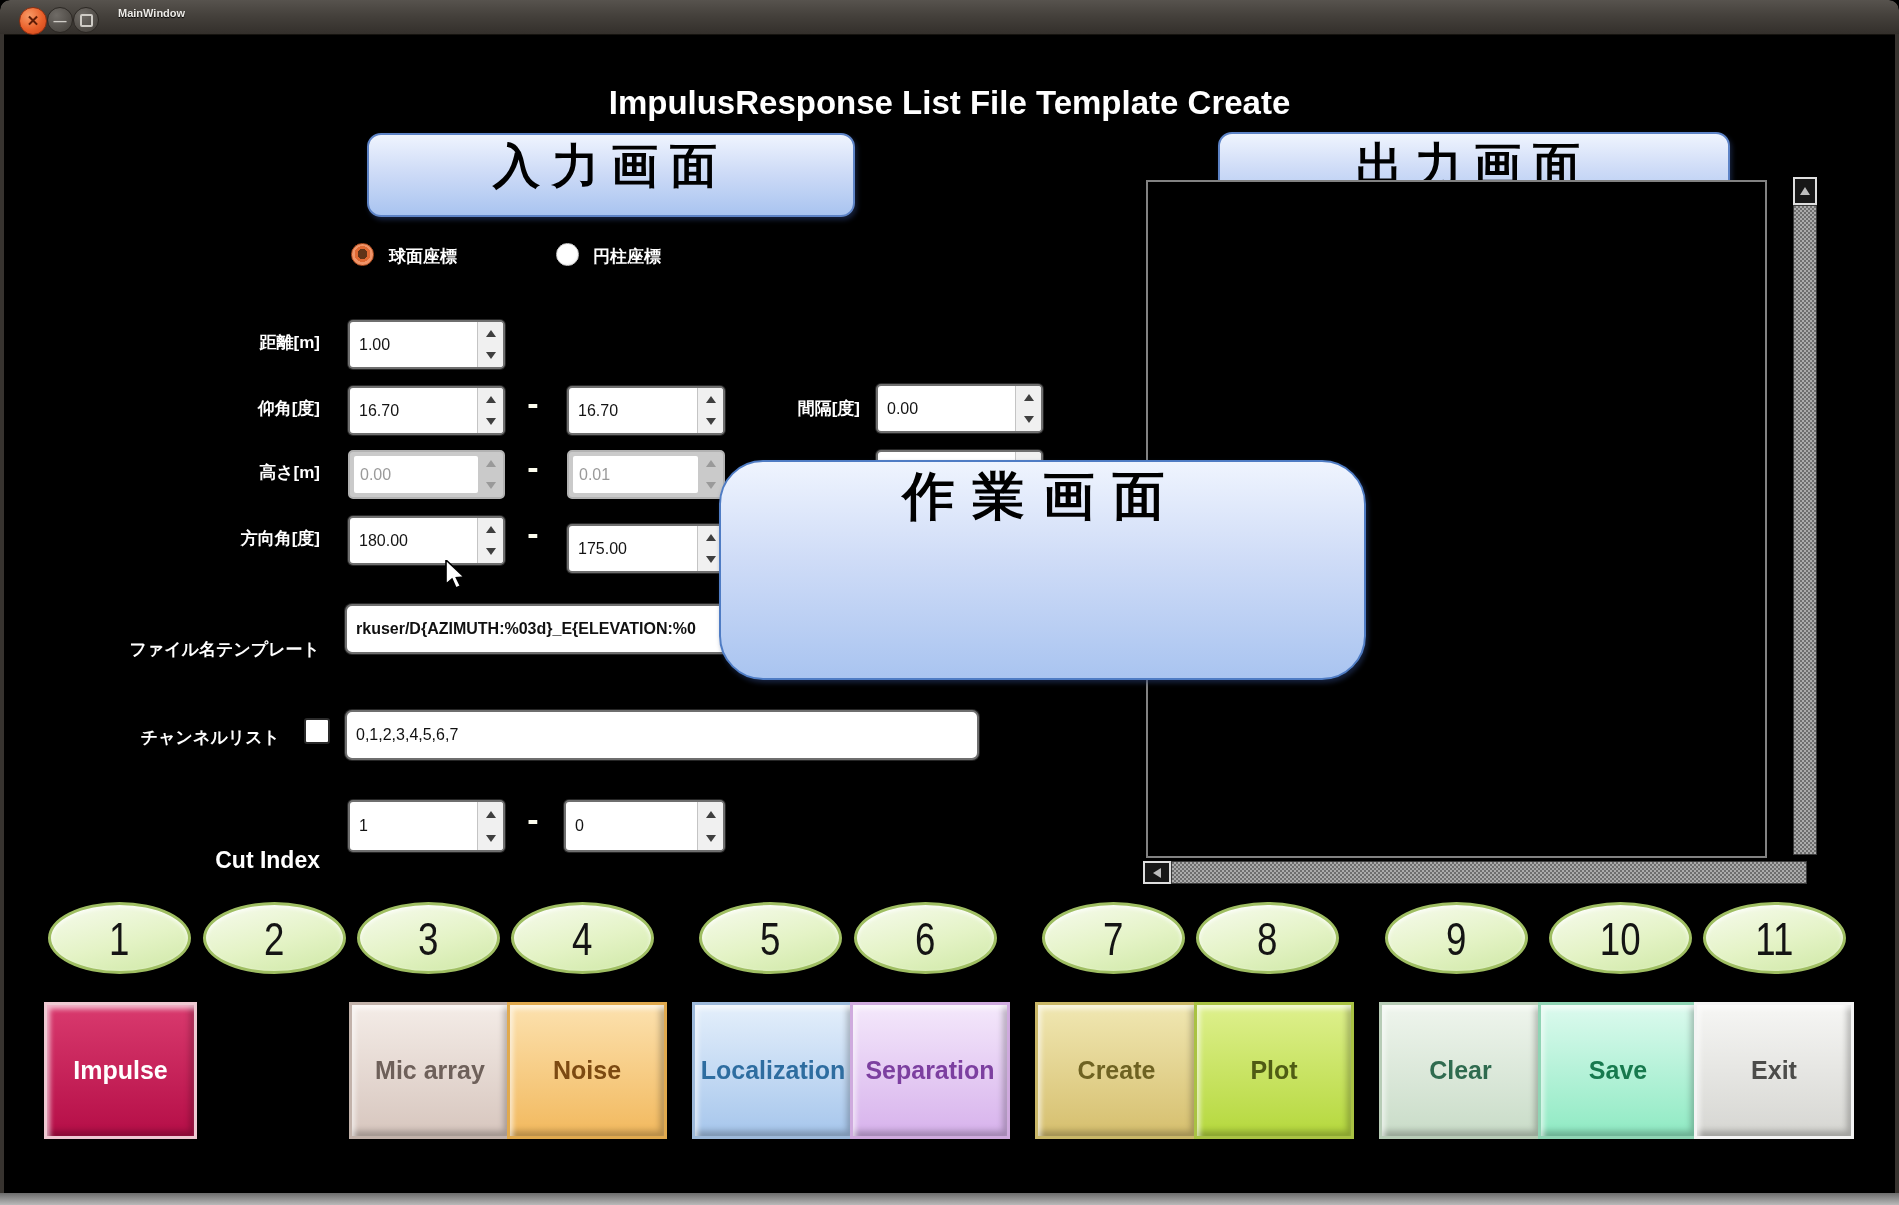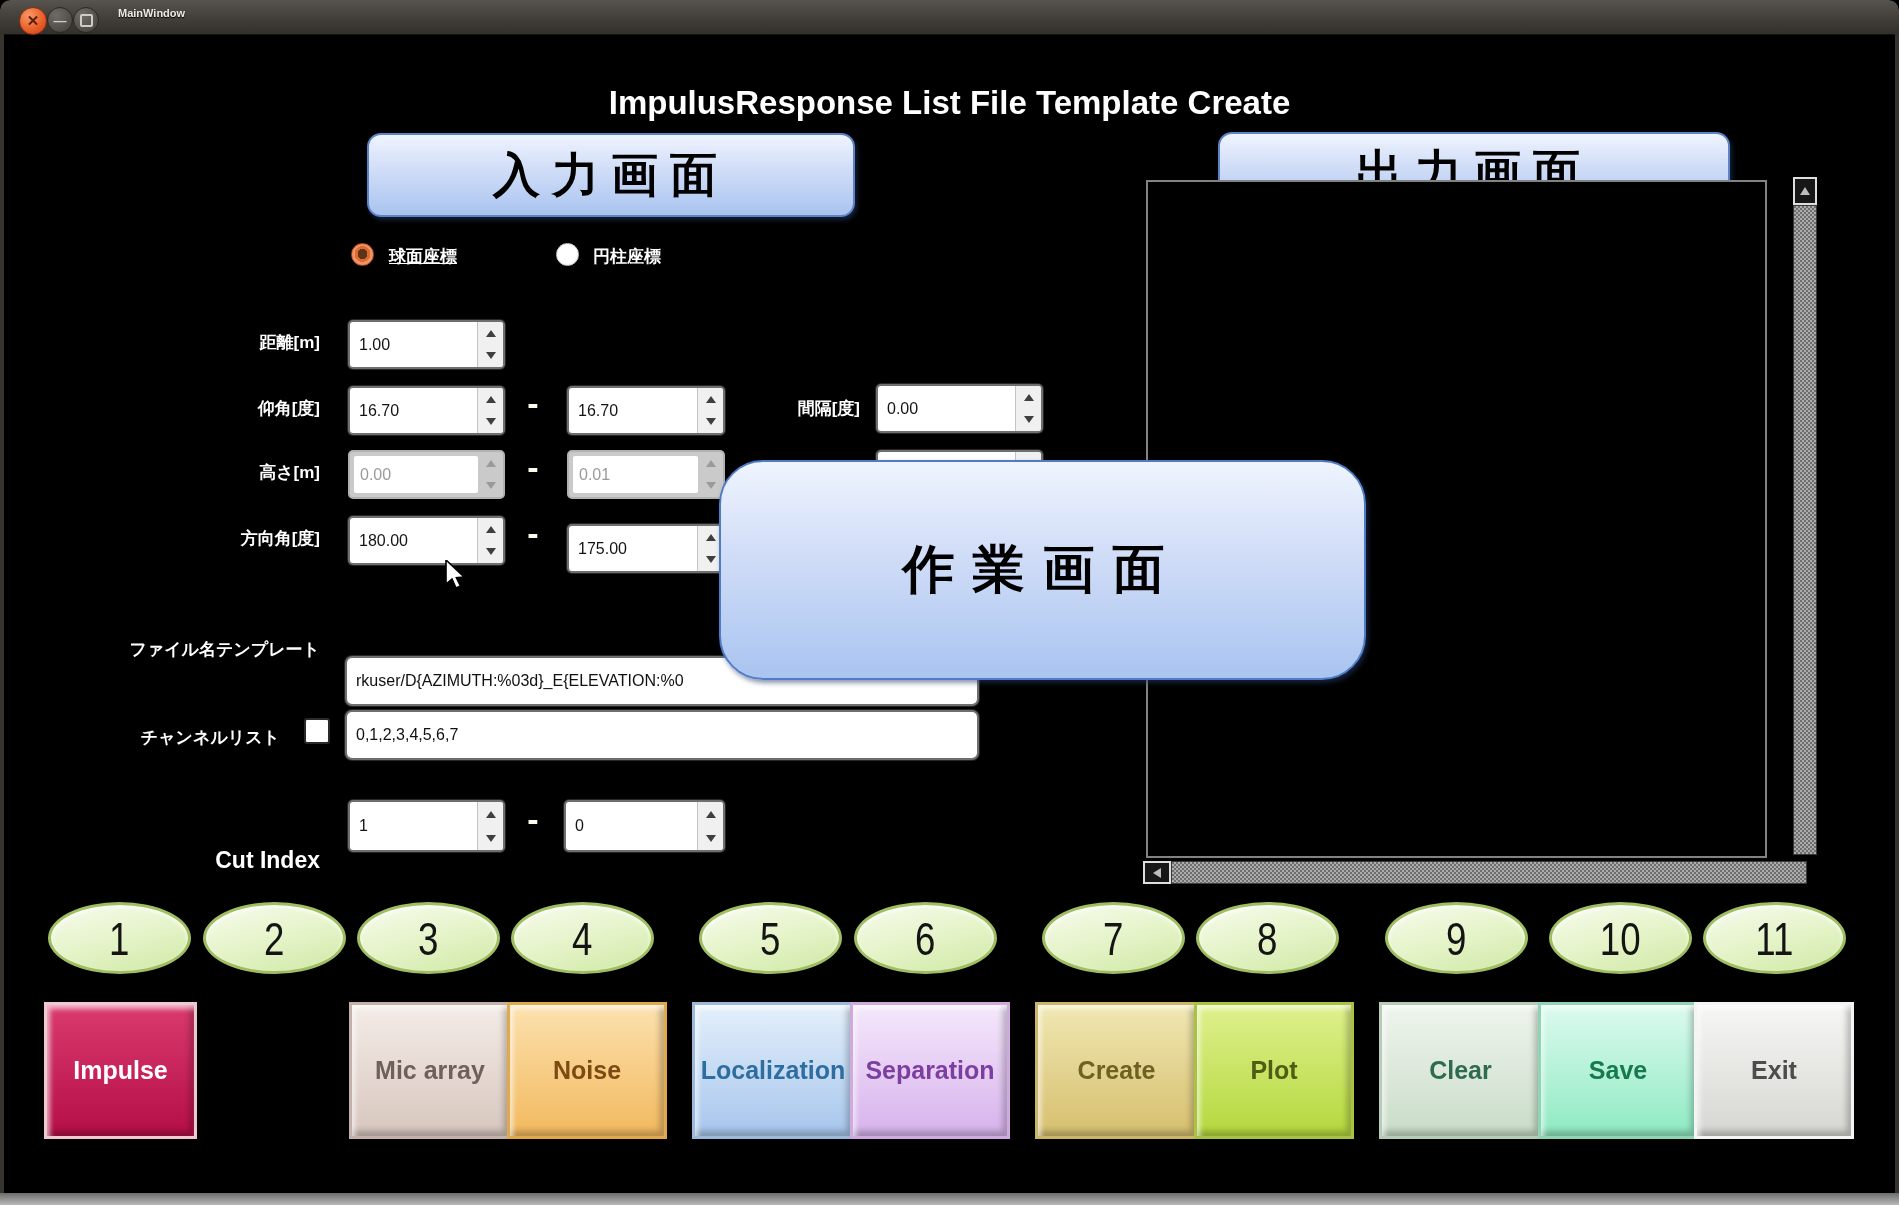--- a/index.html
+++ b/index.html
@@ -22,21 +22,21 @@
   .wtitle{position:absolute;left:118px;top:7px;font-size:11px;font-weight:bold;color:#edebe7;
           text-shadow:0 1px 1px #000;}
   .side-l{position:absolute;left:0;top:34px;bottom:12px;width:4px;background:#37332f;}
   .side-r{position:absolute;right:0;top:34px;bottom:12px;width:4px;background:#37332f;}
   .bottom-edge{position:absolute;left:0;right:0;bottom:0;height:12px;
                background:linear-gradient(180deg,#6c6c6c,#b9b9b9);}
   
   .heading{position:absolute;left:0;top:60px;width:100%;text-align:center;
            font-size:33px;font-weight:bold;color:#fff;margin-top:24px;}
   
-  .bluebox{position:absolute;display:flex;align-items:center;justify-content:center;
+  .bluebox{position:absolute;display:flex;align-items:flex-start;justify-content:center;
            background:linear-gradient(180deg,#eff4fe 0%,#cfdcf7 45%,#a9c4f0 100%);
            border:2px solid #5d83c6;color:#000;font-weight:bold;
            box-shadow:2px 3px 5px rgba(40,60,110,.55);}
   .lbl-input{left:367px;top:133px;width:484px;height:80px;border-radius:14px;
              font-size:47px;letter-spacing:12px;}
   .lbl-output{left:1218px;top:132px;width:508px;height:76px;border-radius:14px;
              font-size:47px;letter-spacing:12px;}
   .lbl-work{left:719px;top:460px;width:643px;height:216px;border-radius:44px;
              font-size:52px;letter-spacing:18px;z-index:5;border-color:#4f7cc4;}
   
@@ -125,21 +125,21 @@
   <div class="heading">ImpulusResponse List File Template Create</div>
 
   <div class="bluebox lbl-input">
     <span>入力画面</span>
   </div>
   <div class="bluebox lbl-output">
     <span>出力画面</span>
   </div>
 
   <div class="radio on" style="left:351px;top:243px;"></div>
-  <span class="rlabel" style="left:389px;top:245px;text-decoration:underline;">球面座標</span>
+  <span class="rlabel" style="left:389px;top:245px;">球面座標</span>
   <div class="radio off" style="left:556px;top:243px;"></div>
   <span class="rlabel" style="left:593px;top:245px;">円柱座標</span>
 
   <div class="flabel" style="left:140px;top:331px;width:180px;">距離[m]</div>
   <div class="spin" style="left:348px;top:320px;width:153px;height:45px;">
     <span class="spin-val">1.00</span>
     <span class="spin-arrows">
       <span class="sa">
           <i class="tri-up"></i>
         </span>
@@ -246,21 +246,21 @@
           <i class="tri-dn"></i>
         </span>
     </span>
   </div>
 
   <svg class="cursor" width="26" height="30" viewBox="0 0 13 15">
     <path d="M1 0 L1 12 L4 9.5 L6 14 L8.2 13 L6.2 8.8 L10 8.5 Z" fill="#ffffff" stroke="#000" stroke-width="0.8"></path>
   </svg>
 
   <div class="flabel" style="left:100px;top:638px;width:220px;">ファイル名テンプレート</div>
-  <div class="entry" style="left:345px;top:656px;width:612px;height:46px;z-index:1;">
+  <div class="entry" style="left:345px;top:604px;width:612px;height:46px;z-index:1;font-weight:bold;">
     <span>rkuser/D{AZIMUTH:%03d}_E{ELEVATION:%0</span>
   </div>
 
   <div class="flabel" style="left:100px;top:726px;width:180px;">チャンネルリスト</div>
   <div class="checkbox" style="left:304px;top:718px;"></div>
   <div class="entry" style="left:345px;top:710px;width:612px;height:46px;">
     <span>0,1,2,3,4,5,6,7</span>
   </div>
 
   <div class="flabel big" style="left:140px;top:812px;width:180px;">Cut Index</div>

